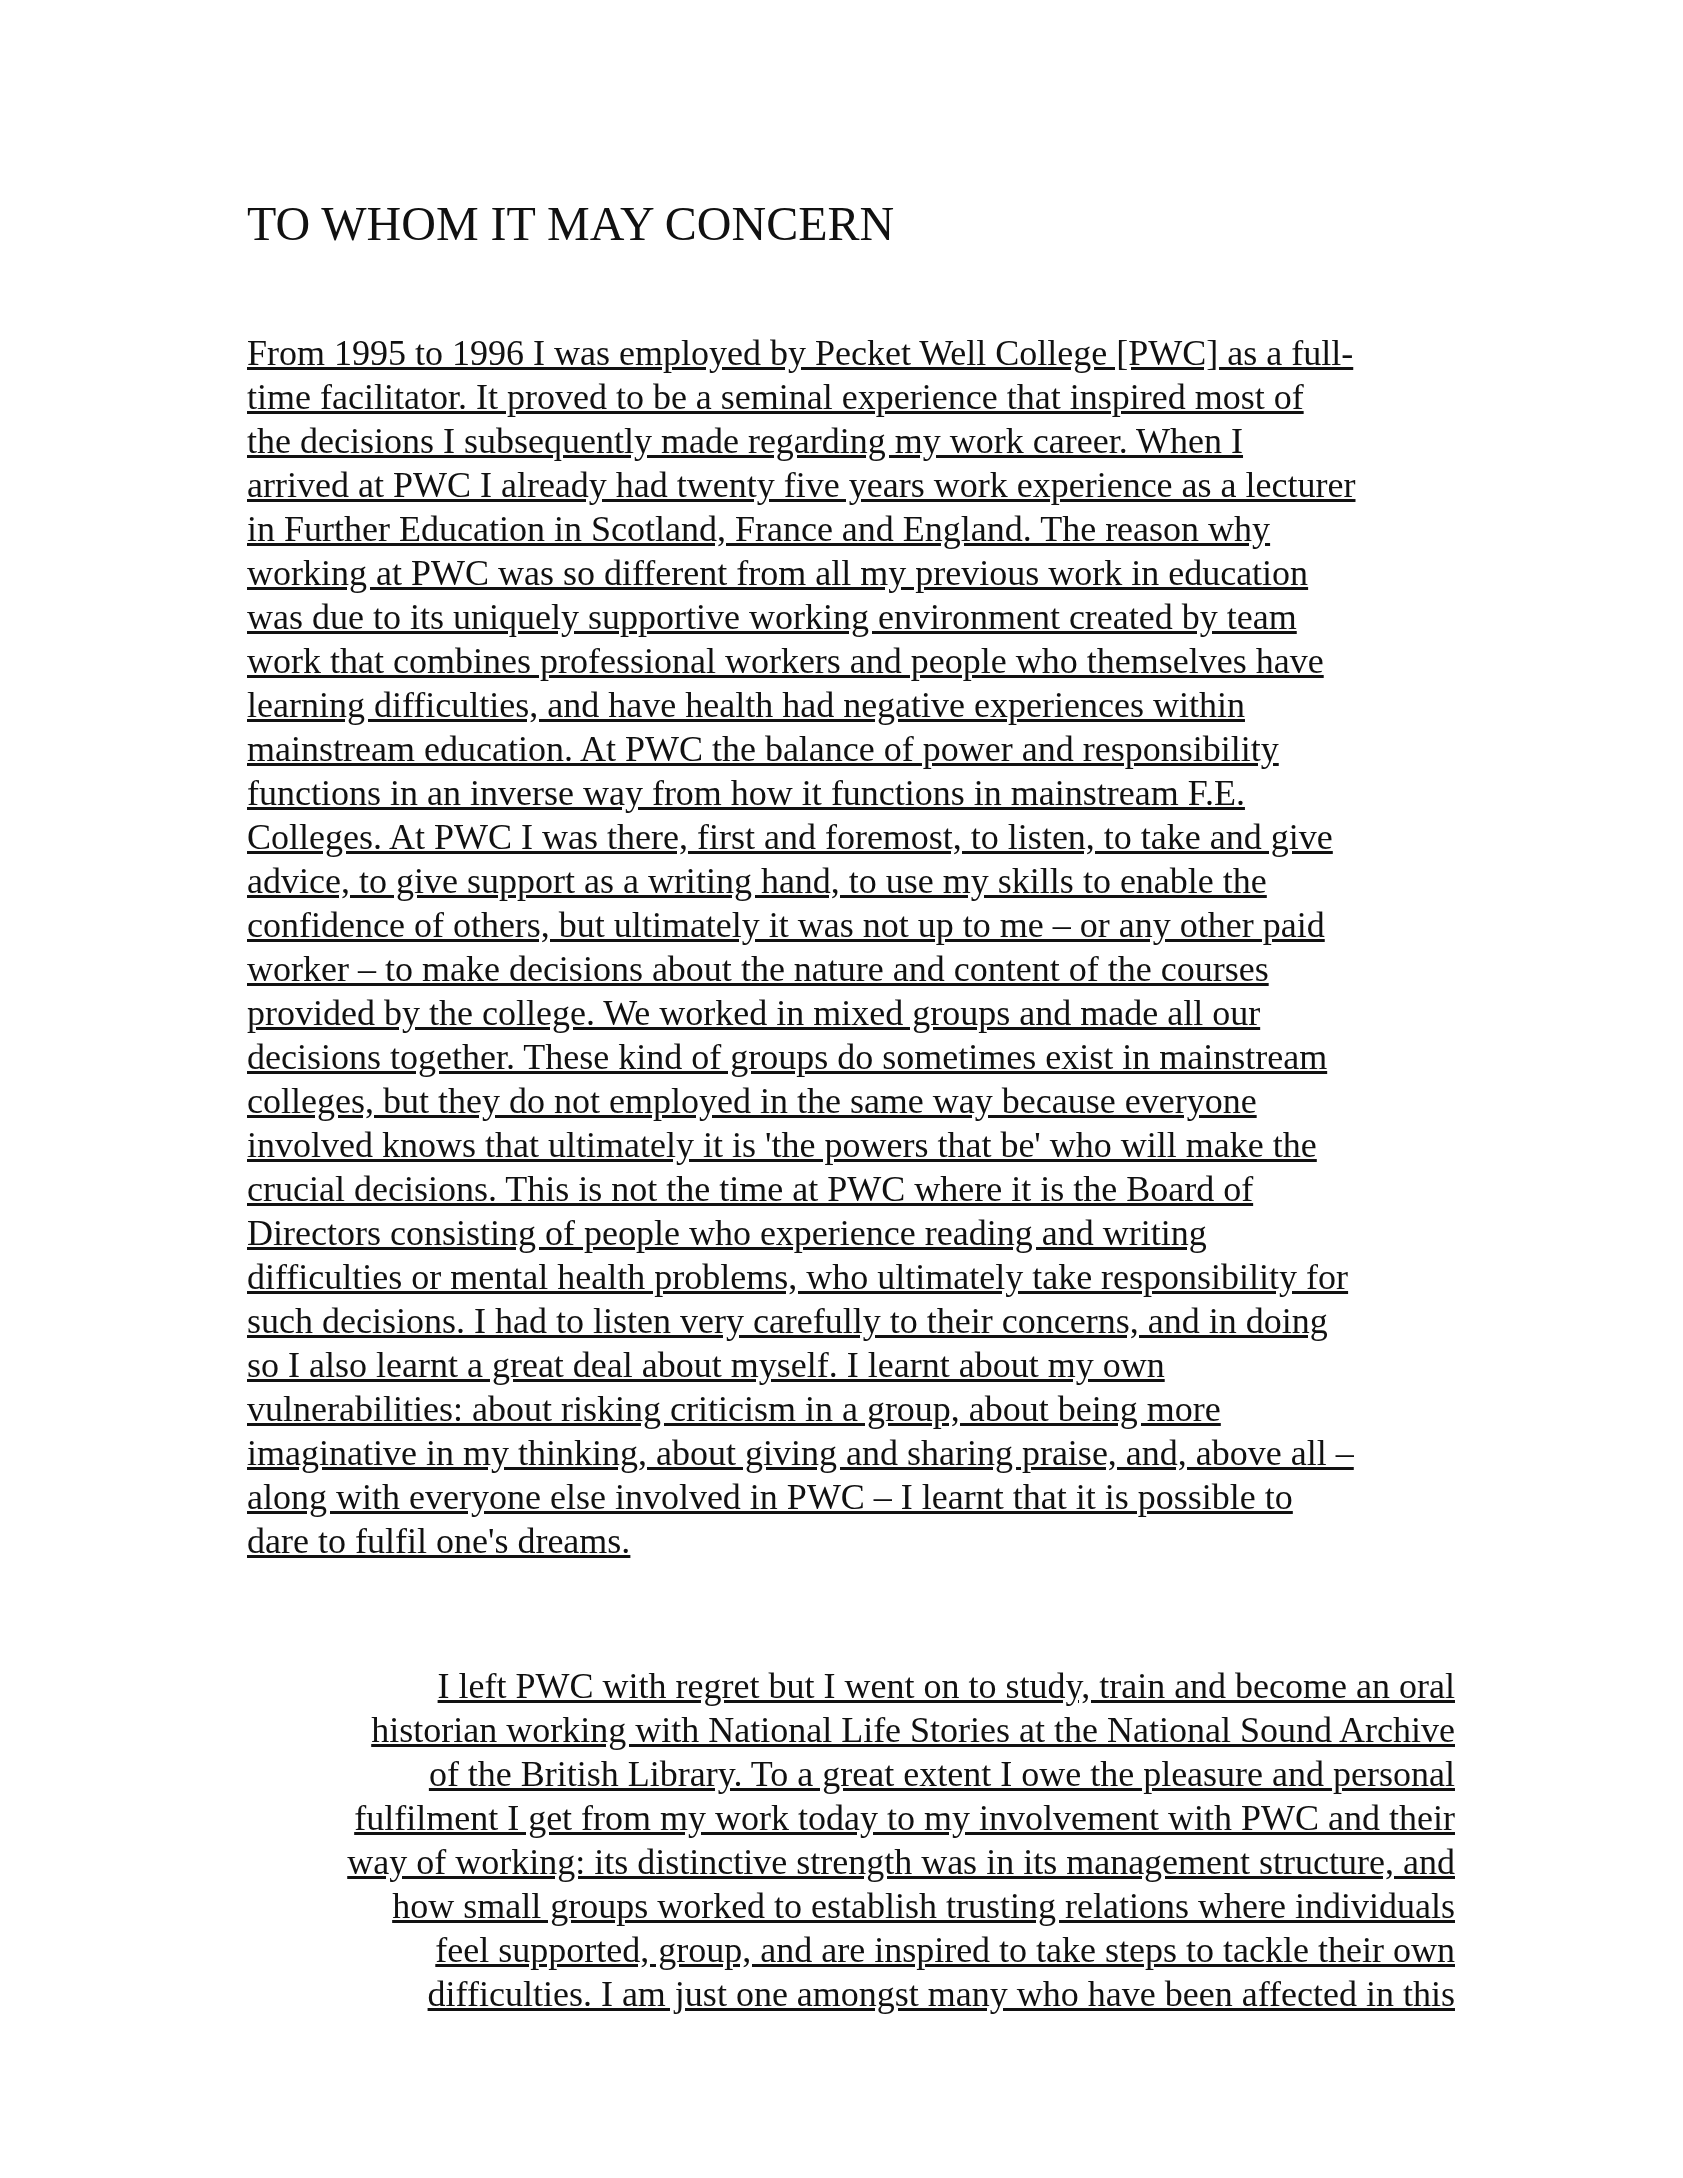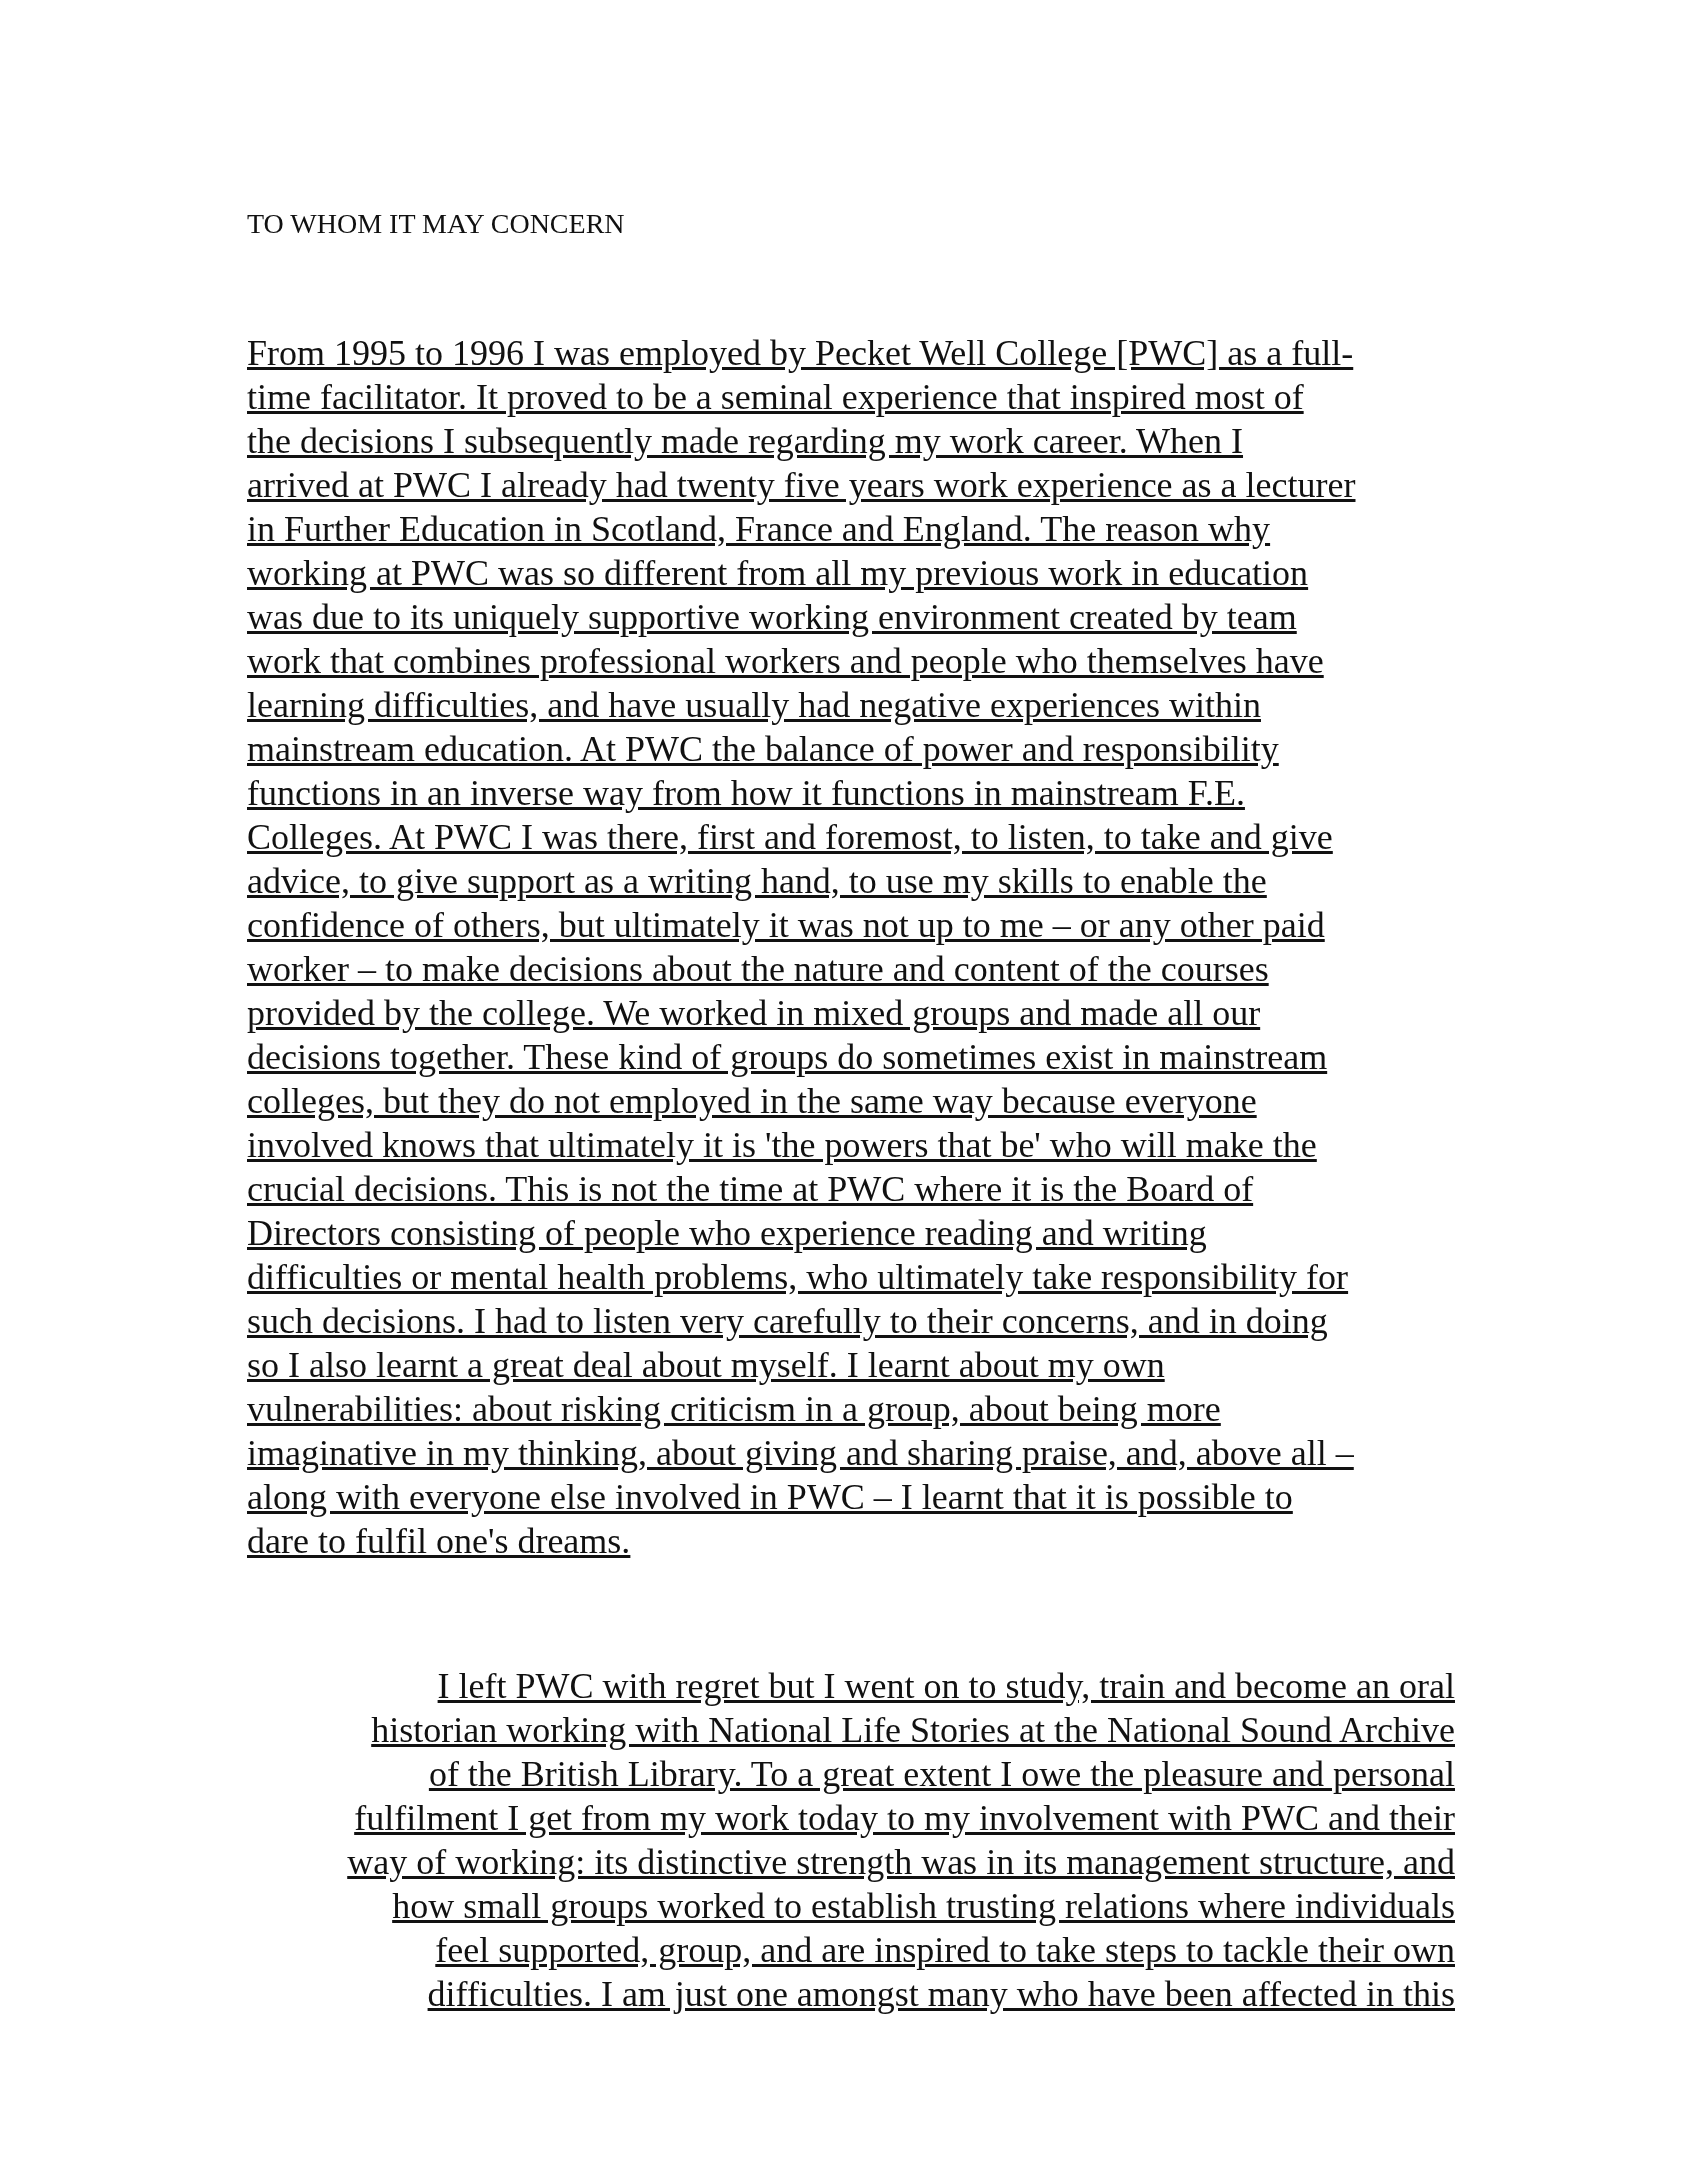--- a/index.html
+++ b/index.html
@@ -19,21 +19,21 @@
       position: absolute;
       left: 0; top: 0;
       width: 1683px;
       height: 2178px;
       background: #ffffff;
     }
     .heading {
       position: absolute;
       left: 247px;
       top: 202px;
-      font-size: 28px;
+      font-size: 48px;
       line-height: 44px;
       white-space: nowrap;
       letter-spacing: 0px;
     }
     .para {
       position: absolute;
       left: 247px;
       width: 1208px;
       font-size: 36px;
       line-height: 44px;
@@ -54,21 +54,21 @@
 
   <div class="para" id="para1">
     <span class="line">From 1995 to 1996 I was employed by Pecket Well College [PWC] as a full-</span>
     <span class="line">time facilitator.  It proved to be a seminal experience that inspired most of</span>
     <span class="line">the decisions I subsequently made regarding my work career.  When I</span>
     <span class="line">arrived at PWC I already had twenty five years work experience as a lecturer</span>
     <span class="line">in Further Education in Scotland, France and England.  The reason why</span>
     <span class="line">working at PWC was so different from all my previous work in education</span>
     <span class="line">was due to its uniquely supportive working environment created by team</span>
     <span class="line">work that combines professional workers and people who themselves have</span>
-    <span class="line">learning difficulties, and have usually had negative experiences within</span>
+    <span class="line">learning difficulties, and have health had negative experiences within</span>
     <span class="line">mainstream education.  At PWC the balance of power and responsibility</span>
     <span class="line">functions in an inverse way from how it functions in mainstream F.E.</span>
     <span class="line">Colleges.  At PWC I was there, first and foremost, to listen, to take and give</span>
     <span class="line">advice, to give support as a writing hand, to use my skills to enable the</span>
     <span class="line">confidence of others, but ultimately it was not up to me – or any other paid</span>
     <span class="line">worker – to make decisions about the nature and content of the courses</span>
     <span class="line">provided by the college.  We worked in mixed groups and made all our</span>
     <span class="line">decisions together.  These kind of groups do sometimes exist in mainstream</span>
     <span class="line">colleges, but they do not employed in the same way because everyone</span>
     <span class="line">involved knows that ultimately it is 'the powers that be' who will make the</span>

